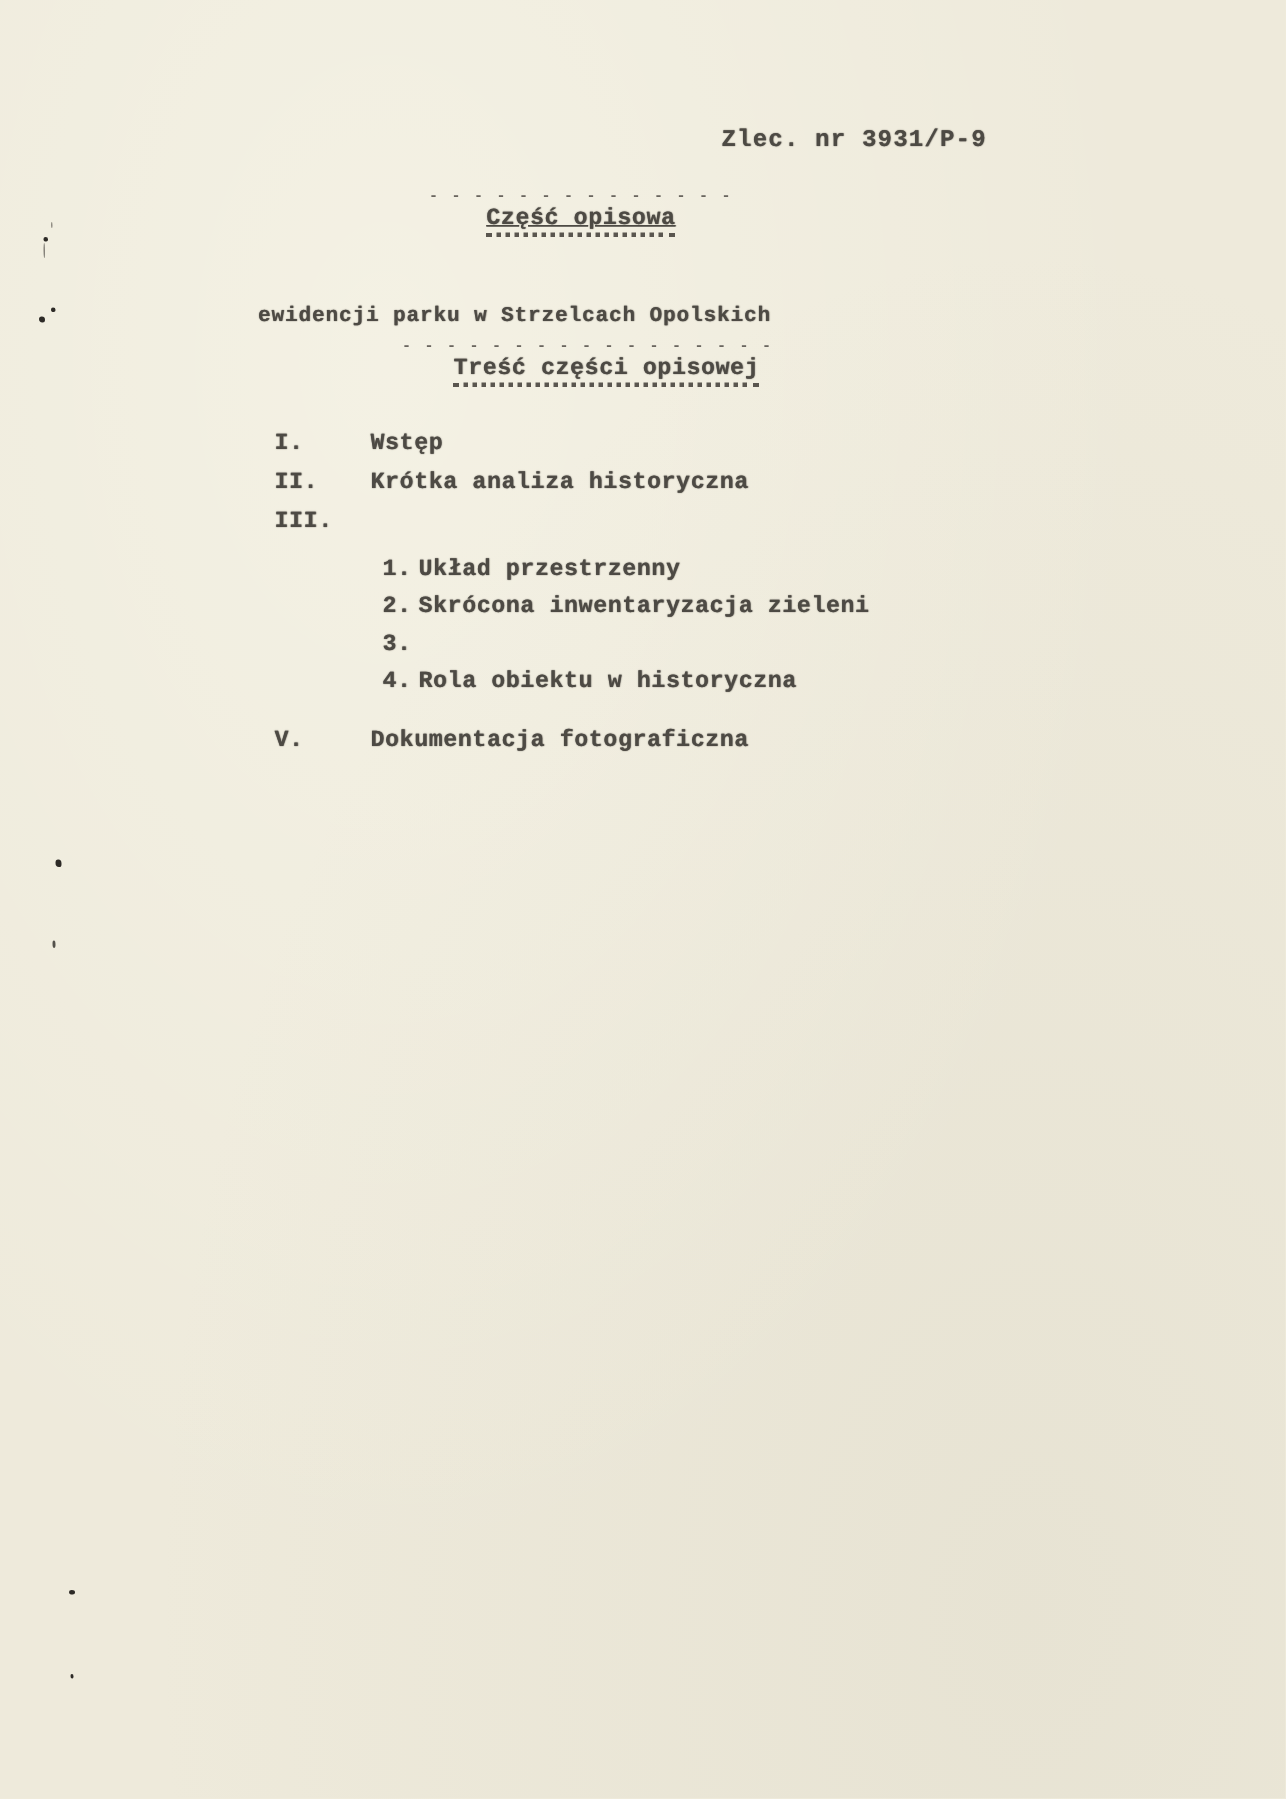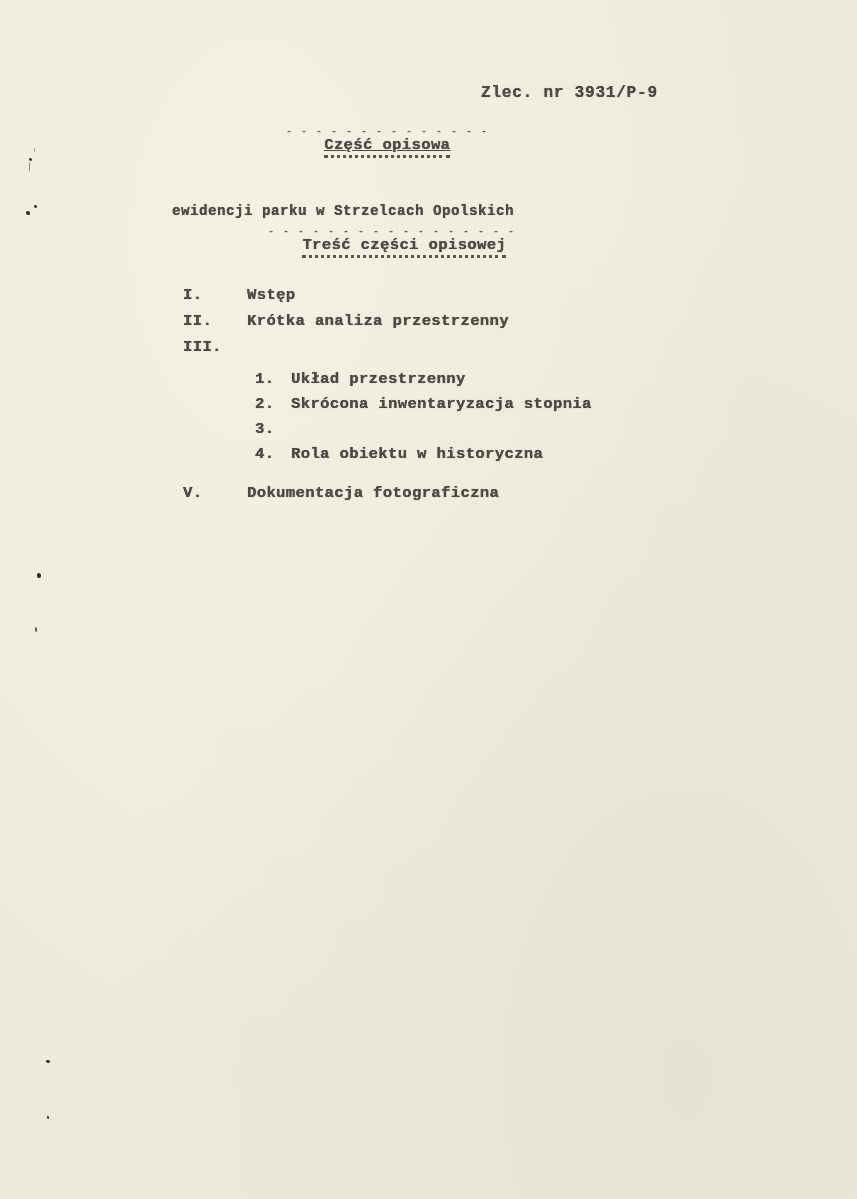--- a/index.html
+++ b/index.html
@@ -90,21 +90,21 @@
     .sub-list {
       position: relative;
       margin-top: 6px;
       margin-bottom: 14px;
     }
     .sub-row {
       position: relative;
       height: 25px;
     }
     .sub-num { position: absolute; left: 72px; top: 0; }
-    .sub-text { position: absolute; left: 108px; top: 0; }
+    .sub-text { position: absolute; left: 96px; top: 0; }
     .speck {
       position: absolute;
       background: #2d2a26;
       border-radius: 45% 55% 40% 60%;
     }
   </style>
 </head>
 <body>
 
 <div class="paper">
@@ -123,34 +123,34 @@
     <div class="typed underlined" style="position:static;margin-left:25px;">Treść części opisowej</div>
   </div>
 
   <div class="toc">
     <div class="toc-row">
       <span class="typed toc-num">I.</span>
       <span class="typed toc-text">Wstęp</span>
     </div>
     <div class="toc-row">
       <span class="typed toc-num">II.</span>
-      <span class="typed toc-text">Krótka analiza przestrzenny</span>
+      <span class="typed toc-text">Krótka analiza historyczna</span>
     </div>
     <div class="toc-row">
       <span class="typed toc-num">III.</span>
     </div>
 
     <div class="sub-list">
       <div class="sub-row">
         <span class="typed sub-num">1.</span>
         <span class="typed sub-text">Układ przestrzenny</span>
       </div>
       <div class="sub-row">
         <span class="typed sub-num">2.</span>
-        <span class="typed sub-text">Skrócona inwentaryzacja stopnia</span>
+        <span class="typed sub-text">Skrócona inwentaryzacja zieleni</span>
       </div>
       <div class="sub-row">
         <span class="typed sub-num">3.</span>
       </div>
       <div class="sub-row">
         <span class="typed sub-num">4.</span>
         <span class="typed sub-text">Rola obiektu w historyczna</span>
       </div>
     </div>
 

